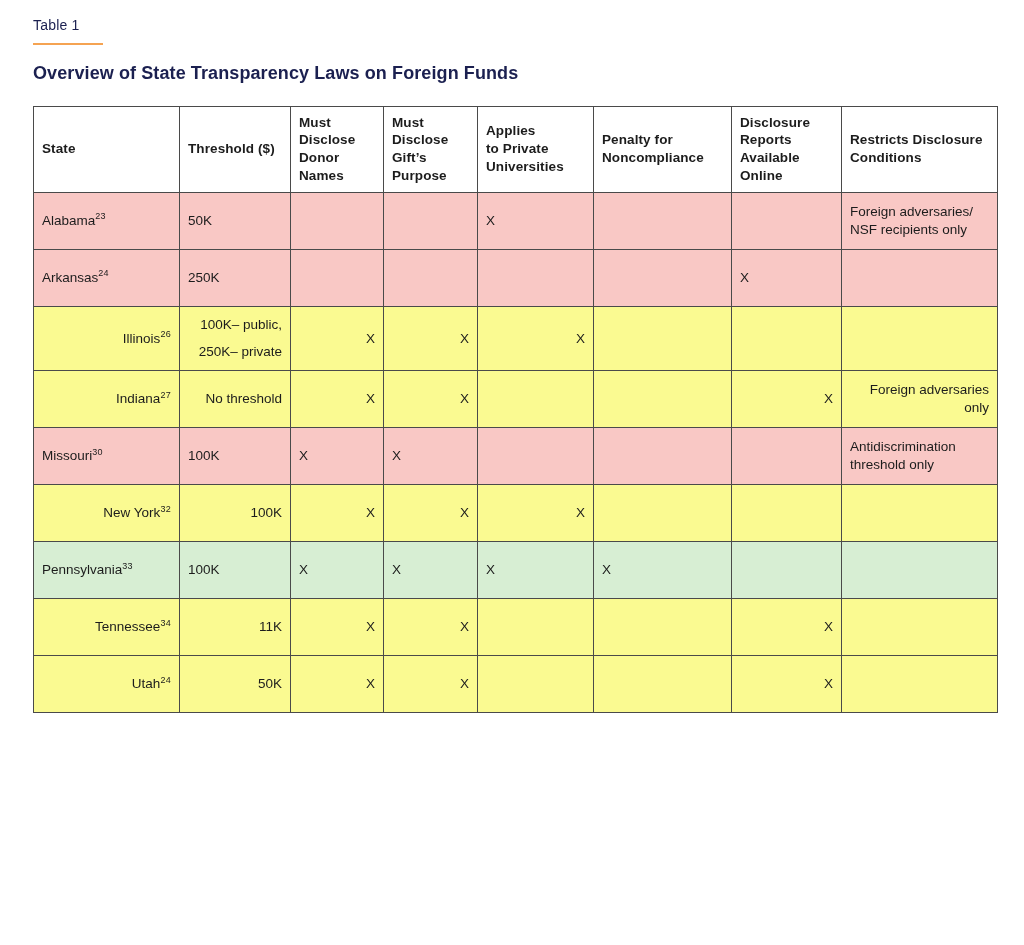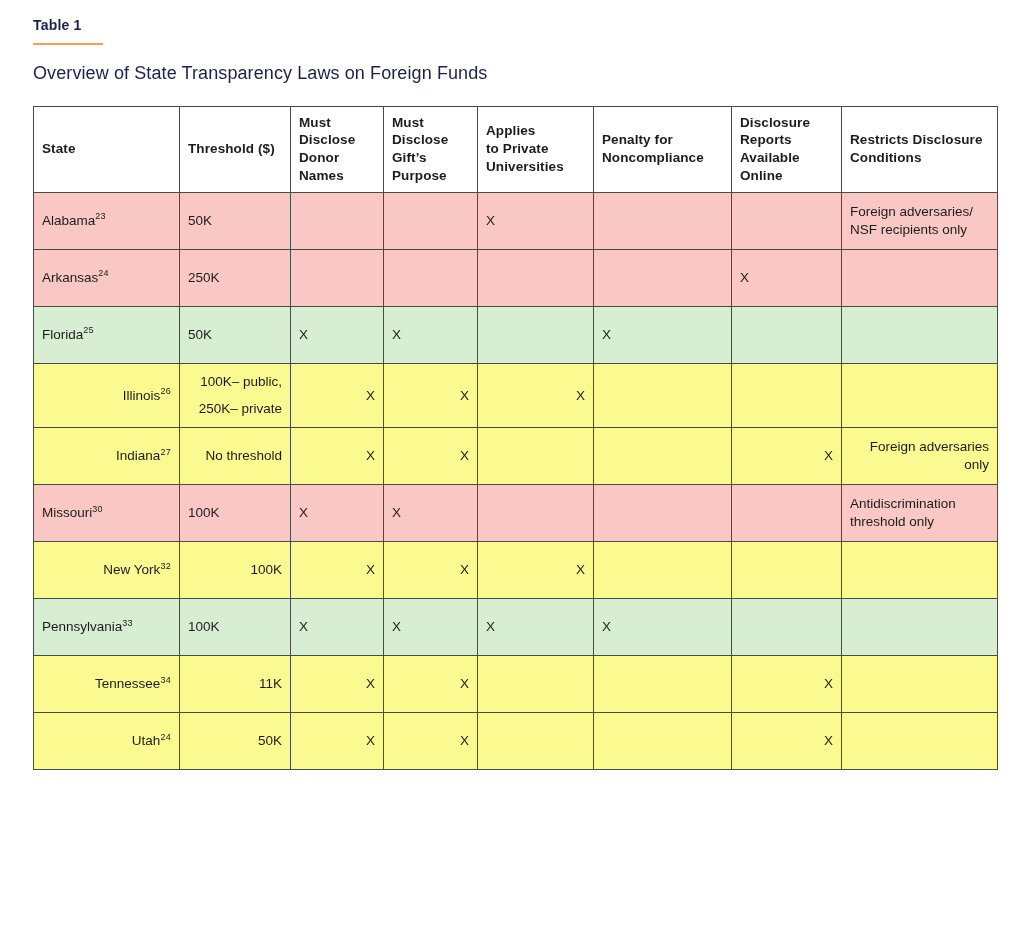--- a/index.html
+++ b/index.html
@@ -10,34 +10,34 @@
     background: #ffffff;
     overflow: hidden;
     font-family: "Liberation Sans", "DejaVu Sans", sans-serif;
     color: var(--text-dark, #1c1c1c);
     -webkit-font-smoothing: antialiased;
   }
   .page { padding: 16px 28px 0 33px; }
 
   .eyebrow {
     font-size: 14px;
-    font-weight: 700;
+    font-weight: 400;
     color: var(--heading-navy, #1b2050);
     letter-spacing: 0.2px;
     line-height: 1.3;
   }
   .eyebrow-rule {
     width: 70px;
     height: 2px;
     background: var(--accent-orange, #f5a352);
     margin-top: 9px;
   }
   .title {
     font-size: 18px;
-    font-weight: 400;
+    font-weight: 700;
     color: var(--heading-navy, #1b2050);
     letter-spacing: 0.1px;
     margin: 17px 0 0 0;
     line-height: 1.25;
   }
 
   table.data-table {
     border-collapse: collapse;
     table-layout: fixed;
     width: 964px;
@@ -133,30 +133,20 @@
         <tr class="row-red">
     <td class="cell-state"><span>Arkansas</span><sup class="footnote">24</sup></td>
     <td class="cell-threshold">250K</td>
     <td class="cell-x"></td>
     <td class="cell-x"></td>
     <td class="cell-x"></td>
     <td class="cell-x"></td>
     <td class="cell-x">X</td>
     <td class="cell-restricts"></td>
   </tr>
-        <tr class="row-green">
-    <td class="cell-state"><span>Florida</span><sup class="footnote">25</sup></td>
-    <td class="cell-threshold">50K</td>
-    <td class="cell-x">X</td>
-    <td class="cell-x">X</td>
-    <td class="cell-x"></td>
-    <td class="cell-x">X</td>
-    <td class="cell-x"></td>
-    <td class="cell-restricts"></td>
-  </tr>
         <tr class="row-yellow">
     <td class="cell-state"><span>Illinois</span><sup class="footnote">26</sup></td>
     <td class="cell-threshold">100K– public,
 250K– private</td>
     <td class="cell-x">X</td>
     <td class="cell-x">X</td>
     <td class="cell-x">X</td>
     <td class="cell-x"></td>
     <td class="cell-x"></td>
     <td class="cell-restricts"></td>

